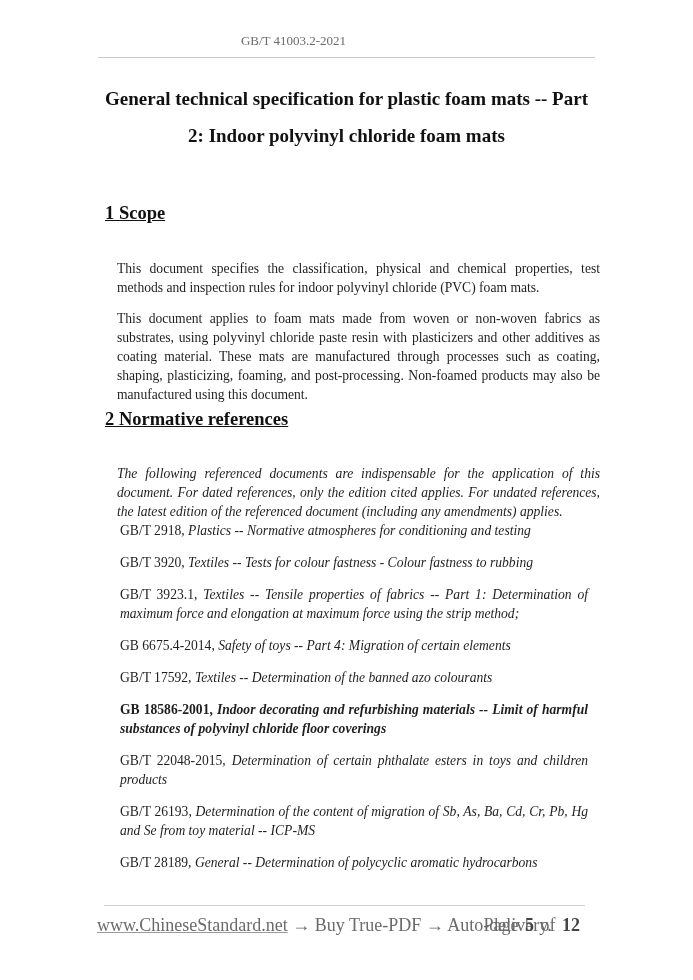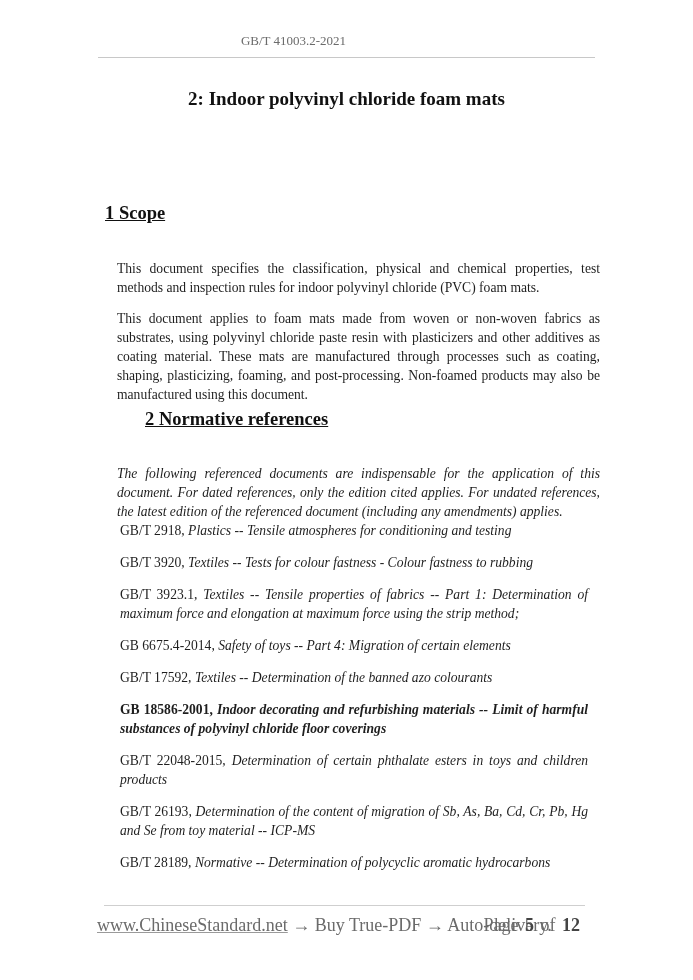--- a/index.html
+++ b/index.html
@@ -49,33 +49,34 @@
   .footer-page { position: absolute; right: 0; top: 0; word-spacing: 2px; margin-left: 12px; }
   .footer-page b { color: #444; }
 </style>
 </head>
 <body>
 
 <div class="page-header">GB/T 41003.2-2021</div>
 <div class="header-rule"></div>
 
 <div class="doc-title">
+  <div>General technical specification for plastic foam mats -- Part</div>
   <div>2: Indoor polyvinyl chloride foam mats</div>
 </div>
 
 <h2 class="section-heading" style="top:203px;">1 Scope</h2>
 <p class="para" style="top:247px;">This document specifies the classification, physical and chemical properties, test methods and inspection rules for indoor polyvinyl chloride (PVC) foam mats.</p>
 <p class="para" style="top:297px;">This document applies to foam mats made from woven or non-woven fabrics as substrates, using polyvinyl chloride paste resin with plasticizers and other additives as coating material. These mats are manufactured through processes such as coating, shaping, plasticizing, foaming, and post-processing. Non-foamed products may also be manufactured using this document.</p>
 
-<h2 class="section-heading" style="top:409px;margin-left:40px;">2 Normative references</h2>
+<h2 class="section-heading" style="top:409px;">2 Normative references</h2>
 <p class="para" style="top:452px;font-style:italic;">The following referenced documents are indispensable for the application of this document. For dated references, only the edition cited applies. For undated references, the latest edition of the referenced document (including any amendments) applies.</p>
 
 <p class="ref" style="top:521px;">
   <span>GB/T 2918,</span>
-  <span class="ref-title">Plastics -- Tensile atmospheres for conditioning and testing</span>
+  <span class="ref-title">Plastics -- Normative atmospheres for conditioning and testing</span>
 </p>
 <p class="ref" style="top:553px;">
   <span>GB/T 3920,</span>
   <span class="ref-title">Textiles -- Tests for colour fastness - Colour fastness to rubbing</span>
 </p>
 <p class="ref" style="top:585px;">
   <span>GB/T 3923.1,</span>
   <span class="ref-title">Textiles -- Tensile properties of fabrics -- Part 1: Determination of maximum force and elongation at maximum force using the strip method;</span>
 </p>
 <p class="ref" style="top:636px;">
@@ -93,21 +94,21 @@
 <p class="ref" style="top:751px;">
   <span>GB/T 22048-2015,</span>
   <span class="ref-title">Determination of certain phthalate esters in toys and children products</span>
 </p>
 <p class="ref" style="top:802px;">
   <span>GB/T 26193,</span>
   <span class="ref-title">Determination of the content of migration of Sb, As, Ba, Cd, Cr, Pb, Hg and Se from toy material -- ICP-MS</span>
 </p>
 <p class="ref" style="top:853px;">
   <span>GB/T 28189,</span>
-  <span class="ref-title">Normative -- Determination of polycyclic aromatic hydrocarbons</span>
+  <span class="ref-title">General -- Determination of polycyclic aromatic hydrocarbons</span>
 </p>
 
 <div class="footer-rule"></div>
 <div class="footer">
   <a class="footer-link">www.ChineseStandard.net</a>
   <span>→</span>
   <span>Buy True-PDF</span>
   <span>→</span>
   <span>Auto-delivery.</span>
   <span class="footer-page">

